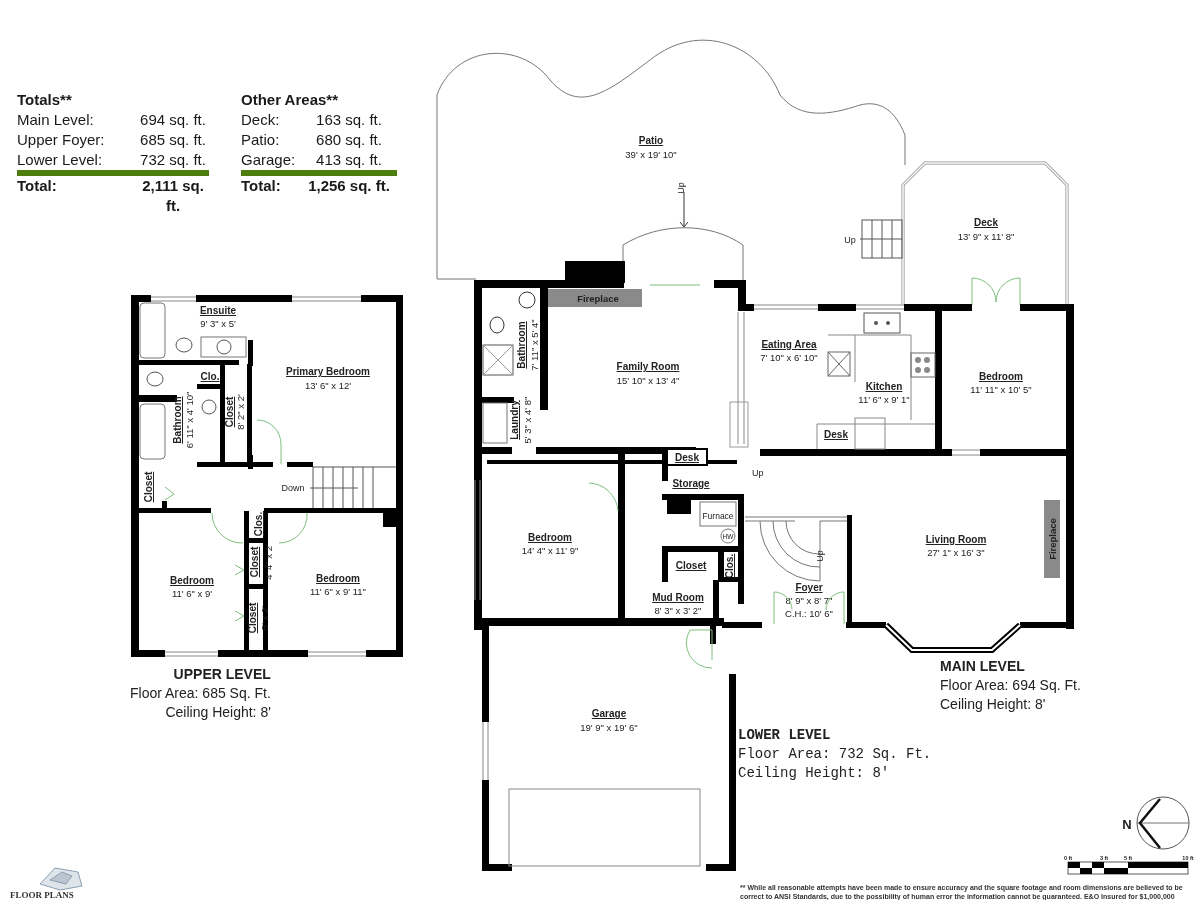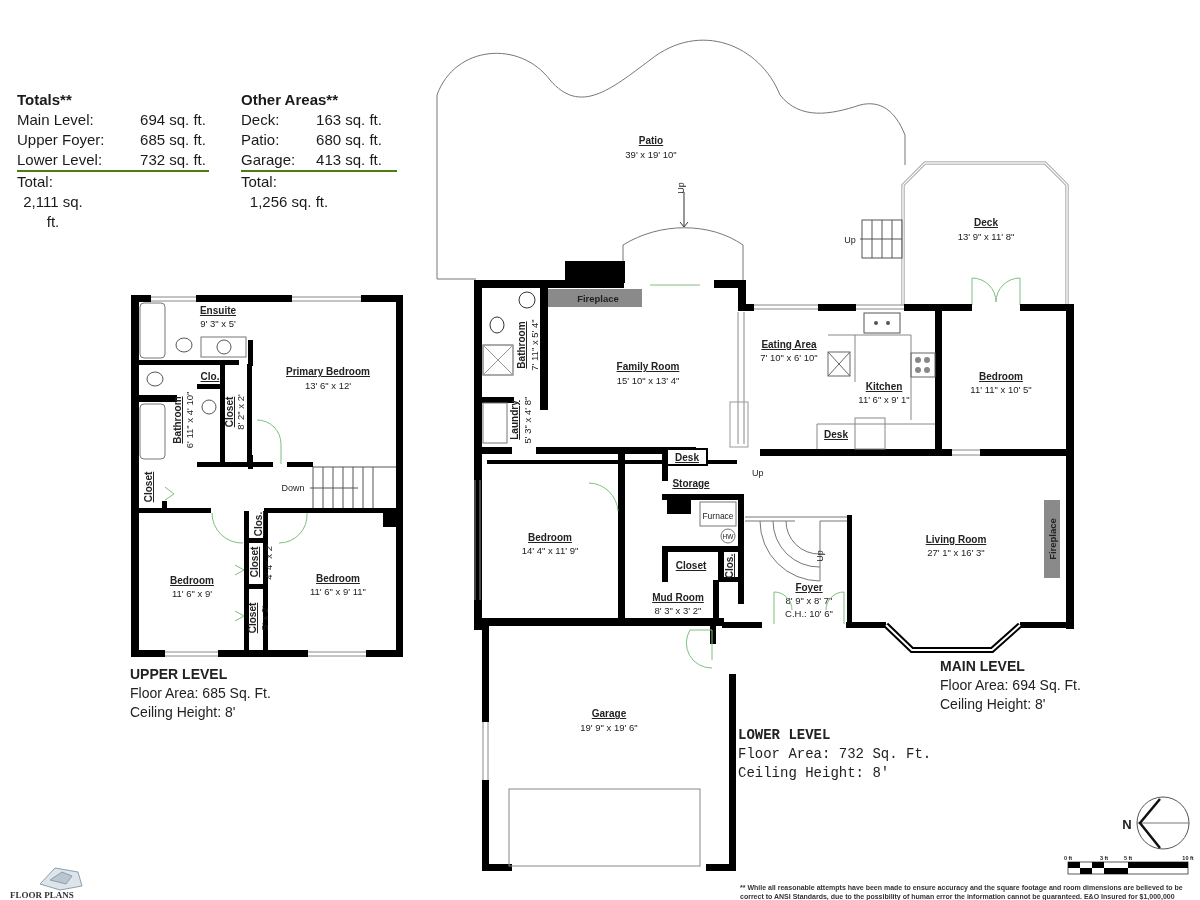--- a/index.html
+++ b/index.html
@@ -4,22 +4,22 @@
 <style>
   html, body { margin:0; padding:0; background:#ffffff; }
   body { width:1200px; height:900px; position:relative; overflow:hidden; font-family:"Liberation Sans", sans-serif; color:#1a1a1a; }
   .title { position:absolute; left:17px; top:6px; font-size:27px; font-weight:bold; line-height:36px; color:#111; }
   .title span { display:block; text-decoration:underline; text-decoration-color:#888; text-underline-offset:3px; }
   .totals { position:absolute; top:90px; font-size:15px; line-height:20px; }
   .totals .hdr { font-weight:bold; }
   .totals .row { display:flex; }
   .totals .row .lbl { width:118px; }
   .totals .row .val { width:95px; text-align:center; }
-  .totals .row.ul { border-bottom:2px solid #4d7c0f; }
-  .totals .row.tot { font-weight:normal;flex-direction:column; }
+  .totals .row.ul { border-bottom:6px solid #4d7c0f; }
+  .totals .row.tot { font-weight:bold; }
   #tot-left { left:17px; }
   #tot-left .row .lbl { width:120px; } #tot-left .row .val { width:72px; }
   #tot-right { left:241px; }
   #tot-right .row .lbl { width:60px; } #tot-right .row .val { width:96px; }
   .lvl { position:absolute; font-size:14px; line-height:19px; color:#222; }
   .lvl .h { font-weight:bold; font-size:14px; }
   svg#plan { position:absolute; left:0; top:0; }
   svg text { font-family:"Liberation Sans", sans-serif; fill:#222; }
   .rn { font-size:10px; font-weight:bold; text-decoration:underline; }
   .rd { font-size:9.5px; }
@@ -357,21 +357,21 @@
     <rect x="1092" y="862" width="12" height="6" fill="#000"></rect>
     <rect x="1104" y="868" width="24" height="6" fill="#000"></rect>
     <rect x="1128" y="862" width="60" height="6" fill="#000"></rect>
     <text x="1068" y="860" font-size="5.5" font-weight="bold" text-anchor="middle">0 ft</text>
     <text x="1104" y="860" font-size="5.5" font-weight="bold" text-anchor="middle">3 ft</text>
     <text x="1128" y="860" font-size="5.5" font-weight="bold" text-anchor="middle">5 ft</text>
     <text x="1188" y="860" font-size="5.5" font-weight="bold" text-anchor="middle">10 ft</text>
   </g>
 </svg>
 
-<div class="lvl" style="left:130px; top:665px;">
+<div class="lvl" style="left:130px; top:665px;text-align:right;">
   <div class="h">UPPER LEVEL</div>
   <div>Floor Area: 685 Sq. Ft.</div>
   <div>Ceiling Height:  8'</div>
 </div>
 <div class="lvl" style="left:940px; top:657px;">
   <div class="h">MAIN LEVEL</div>
   <div>Floor Area:  694 Sq. Ft.</div>
   <div>Ceiling Height: 8'</div>
 </div>
 <div class="lvl" style="left:738px; top:726px;font-family:Liberation Mono, monospace;">

